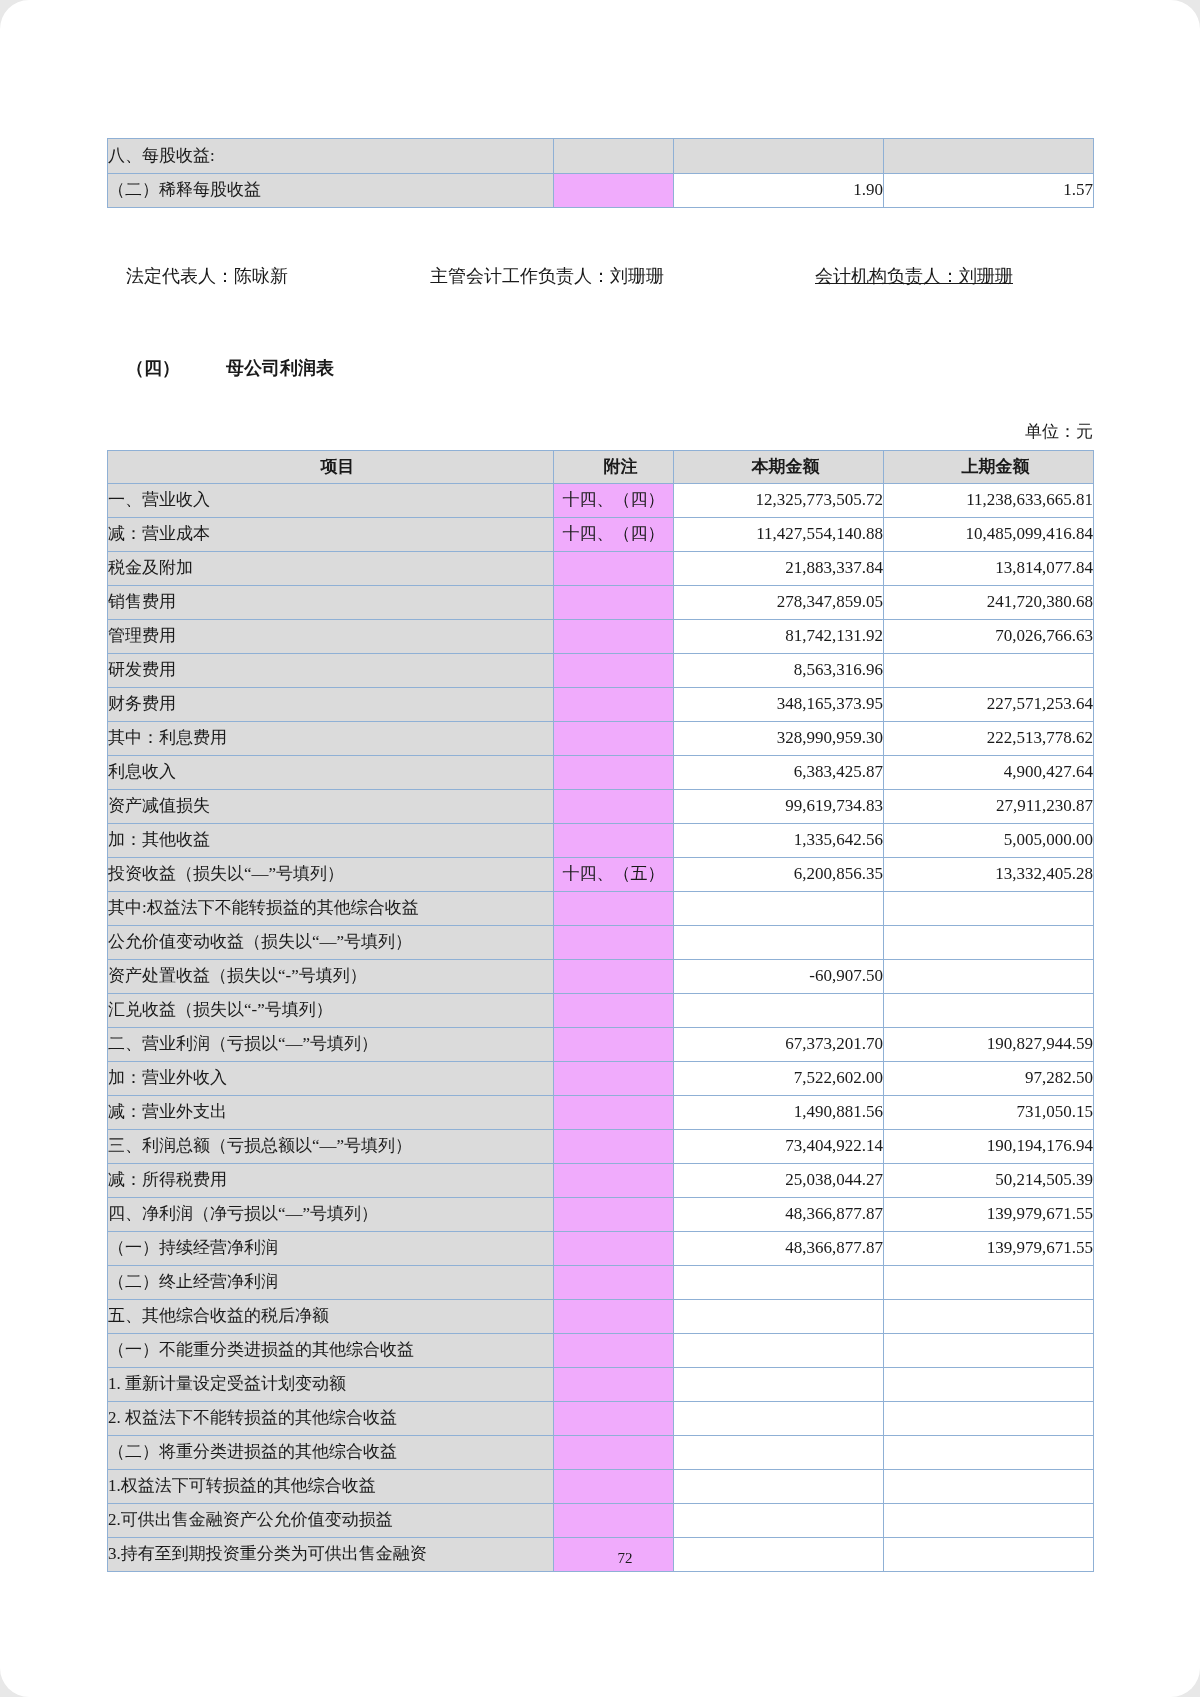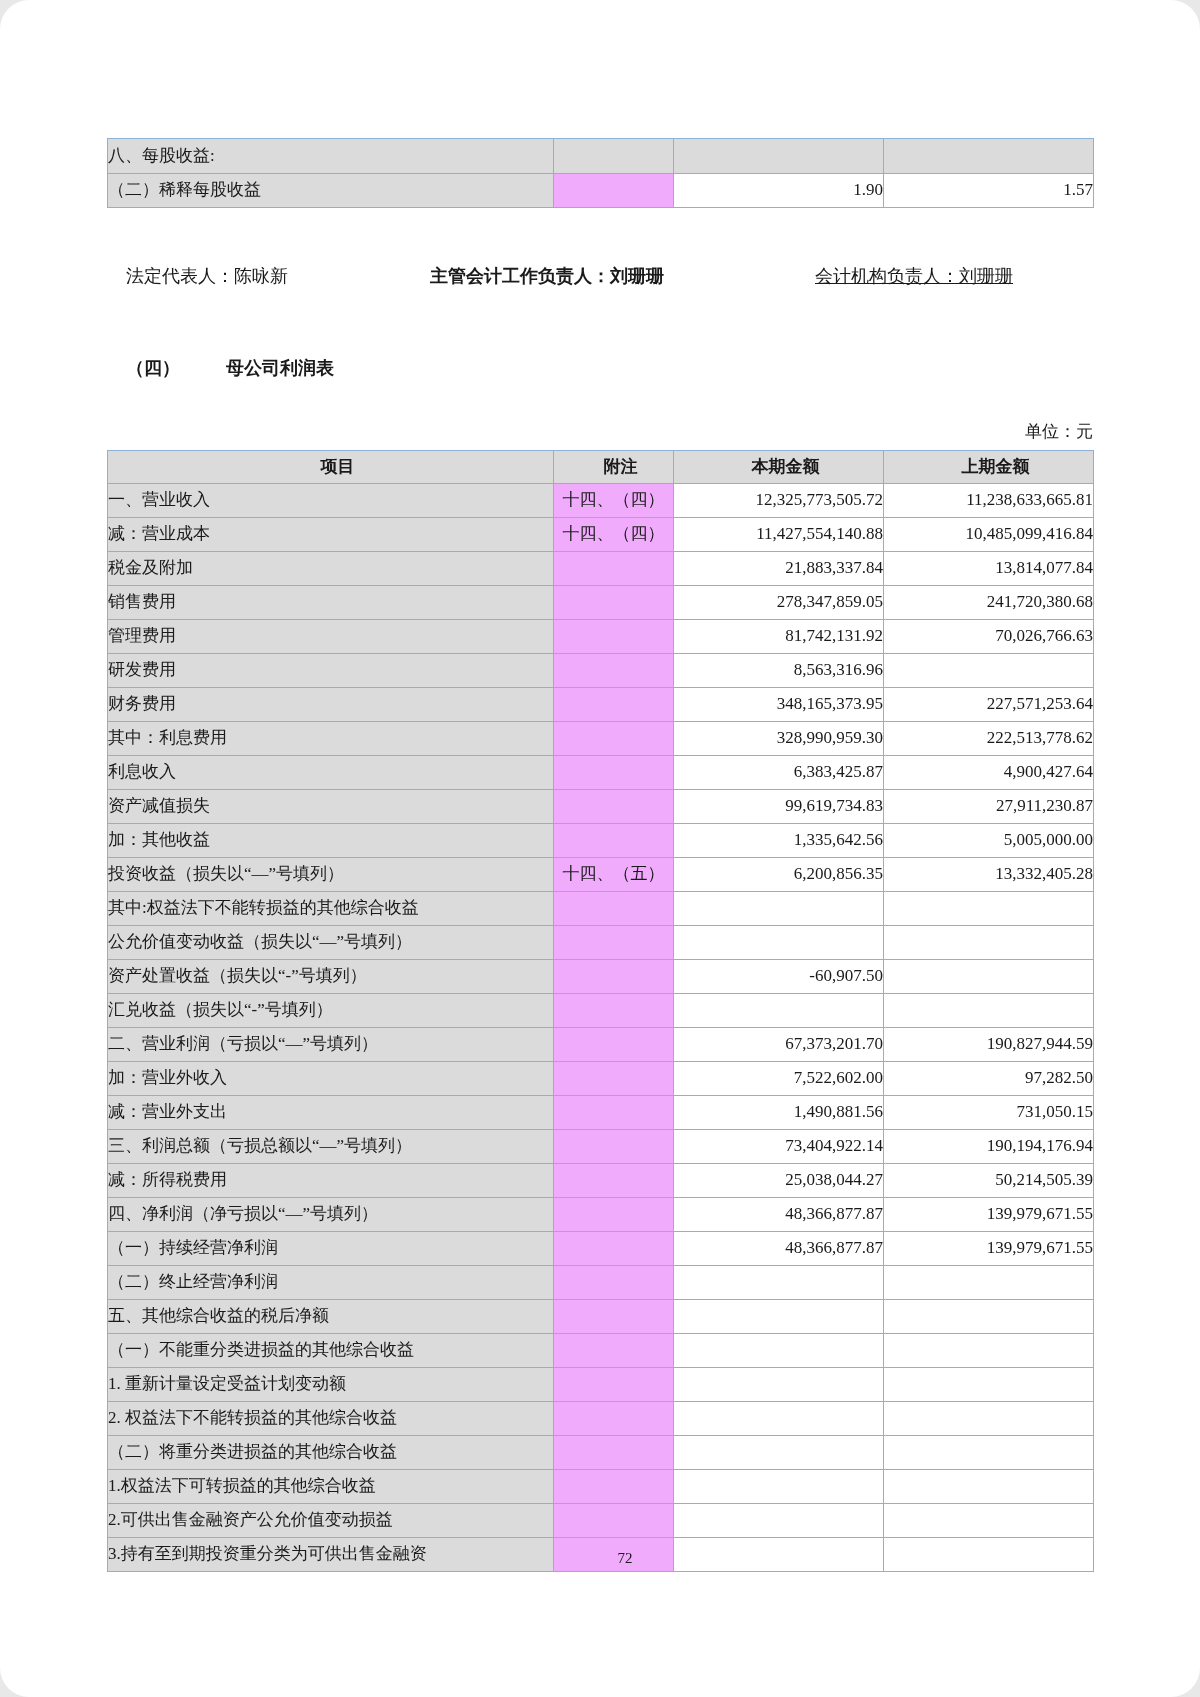--- a/index.html
+++ b/index.html
@@ -45,21 +45,21 @@
   .i2{padding-left:27px;}
   .i3{padding-left:62px;}
   .i4{padding-left:126px;}
 
   .eps-table{top:138px;}
   .income-table{top:450px;}
 
   .signatures{position:absolute;top:264px;left:0;width:986px;height:24px;font-size:18px;}
   .signatures span{position:absolute;top:0;white-space:nowrap;}
   .sig-1{left:19px;}
-  .sig-2{left:323px;font-weight:bold;}
+  .sig-2{left:323px;}
   .sig-3{left:708px;text-decoration:underline;}
 
   .section-heading{position:absolute;top:356px;left:19px;font-size:18px;font-weight:bold;white-space:nowrap;}
   .section-heading .sec-title{margin-left:46px;}
 
   .unit-label{position:absolute;top:420px;right:0;font-size:17px;text-align:right;}
 
   .page-number{position:absolute;top:1550px;left:0;width:1200px;text-align:center;font-size:15px;padding-left:25px;}
 </style>
 </head>

